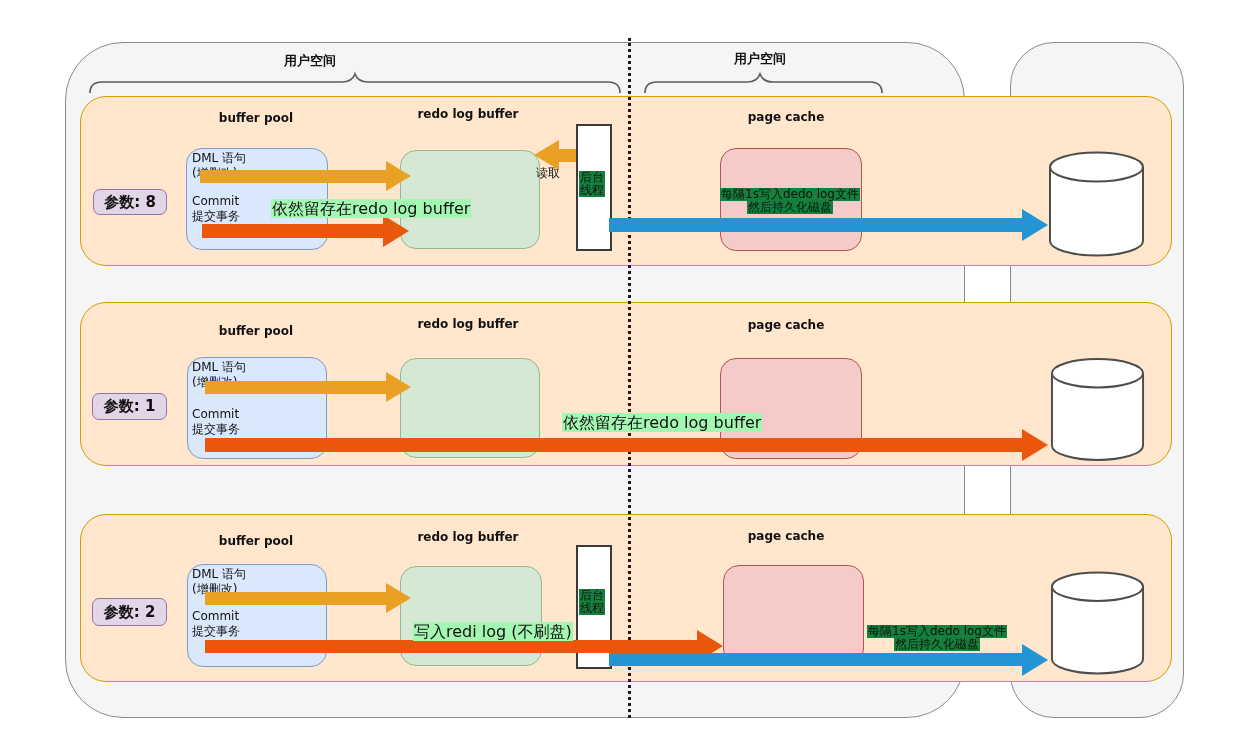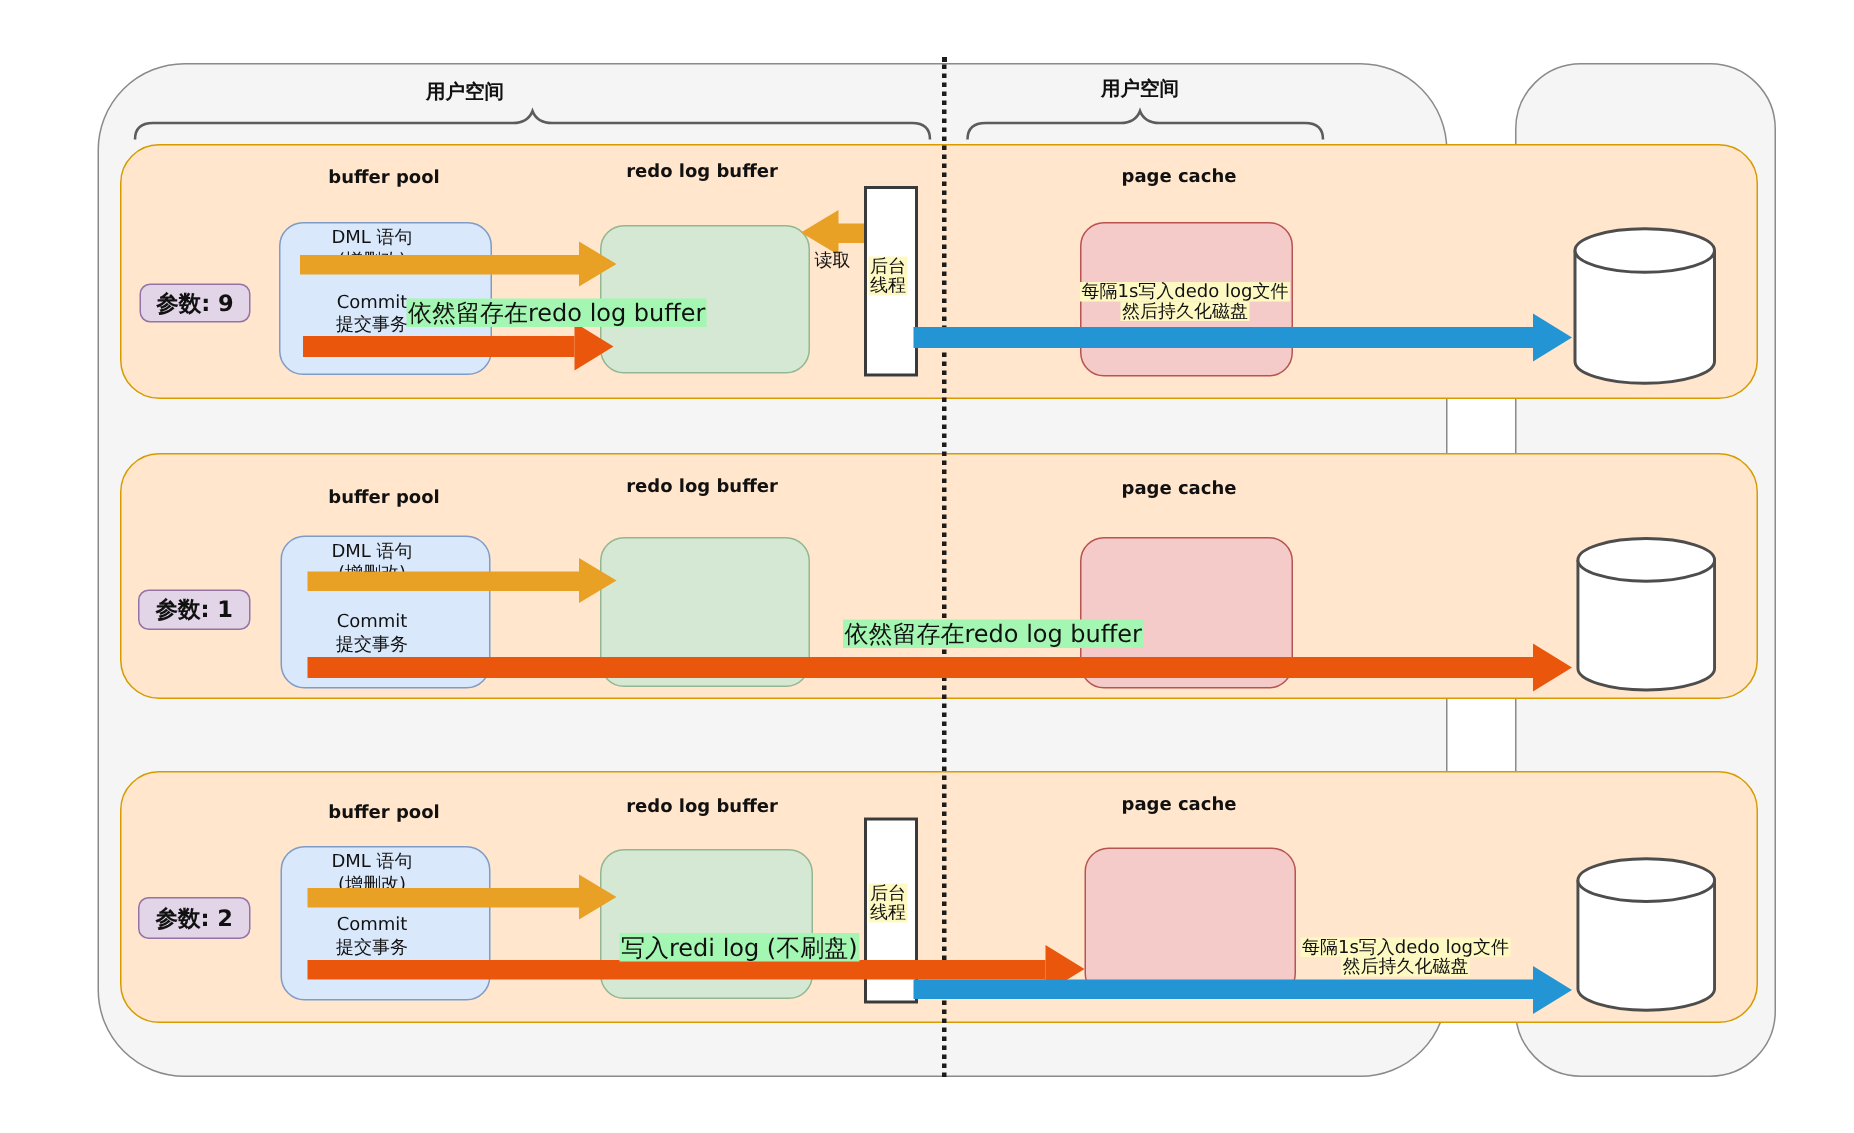--- a/index.html
+++ b/index.html
@@ -7,25 +7,25 @@
           font-family:"DejaVu Sans","Liberation Sans",sans-serif;color:#111;}
   .container{position:absolute;background:#f5f5f5;border:1.6px solid #8a8a8a;border-radius:58px;}
   .row{position:absolute;background:#ffe6cc;border:1.6px solid #d79b00;border-radius:26px;}
   .box-blue{position:absolute;background:#dae8fc;border:1.5px solid #7e9cc7;border-radius:16px;}
   .box-green{position:absolute;background:#d5e8d4;border:1.5px solid #93b791;border-radius:16px;}
   .box-pink{position:absolute;background:#f4cbc9;border:1.5px solid #b85450;border-radius:16px;}
   .box-white{position:absolute;background:#fff;border:2px solid #3a3a3a;}
   .box-param{position:absolute;background:#e1d5e7;border:1.5px solid #9673a6;border-radius:7px;
              display:flex;align-items:center;justify-content:center;font-weight:bold;font-size:15px;}
   .title{position:absolute;font-weight:bold;font-size:12px;text-align:center;white-space:nowrap;}
-  .small{position:absolute;font-size:12px;line-height:15px;text-align:center;}
+  .small{position:absolute;font-size:12px;line-height:15px;}
   .note{position:absolute;font-size:16px;line-height:14px;white-space:nowrap;}
   .note .hl, .hl{background:#a4f7b2;padding:0 1px;}
   .notewrap{position:absolute;font-size:12px;line-height:13px;text-align:center;}
-  .notewrap span{background:#fef9c3;display:inline-block;padding:0 1px;}
+  .notewrap span{background:#15803d;display:inline-block;padding:0 1px;}
   .lbl{position:absolute;font-weight:bold;font-size:13px;text-align:center;}
   .divider{position:absolute;left:628px;top:38px;height:680px;width:0;border-left:3px dotted #1c1c1c;}
   .b-am{position:absolute;background:#e8a125;height:13px;}
   .b-red{position:absolute;background:#eb560d;height:14px;}
   .b-blue{position:absolute;background:#2395d4;height:14px;}
   .h-am{position:absolute;width:0;height:0;border-top:15px solid transparent;border-bottom:15px solid transparent;border-left:25px solid #e8a125;}
   .h-am-l{position:absolute;width:0;height:0;border-top:15px solid transparent;border-bottom:15px solid transparent;border-right:25px solid #e8a125;}
   .h-red{position:absolute;width:0;height:0;border-top:16px solid transparent;border-bottom:16px solid transparent;border-left:26px solid #eb560d;}
   .h-blue{position:absolute;width:0;height:0;border-top:16px solid transparent;border-bottom:16px solid transparent;border-left:26px solid #2395d4;}
   .cyl{position:absolute;}
@@ -45,21 +45,21 @@
   </svg>
   <div class="lbl" style="left:250px;top:52px;width:120px;">用户空间</div>
   <div class="lbl" style="left:700px;top:50px;width:120px;">用户空间</div>
 
   <div class="row" style="left:80px;top:96px;width:1090px;height:168px;"></div>
   <div class="row" style="left:80px;top:302px;width:1090px;height:162px;"></div>
   <div class="row" style="left:80px;top:514px;width:1090px;height:166px;"></div>
 
   <div class="divider"></div>
 
-  <div class="box-param" style="left:93px;top:189px;width:72px;height:24px;">参数: 9</div>
+  <div class="box-param" style="left:93px;top:189px;width:72px;height:24px;">参数: 8</div>
   <div class="title" style="left:156px;top:111px;width:200px;">buffer pool</div>
   <div class="title" style="left:368px;top:107px;width:200px;">redo log buffer</div>
   <div class="title" style="left:686px;top:110px;width:200px;">page cache</div>
   <div class="box-blue" style="left:186px;top:148px;width:140px;height:100px;"></div>
   <div class="small" style="left:192px;top:151px;width:112px;"><span>DML 语句</span><br><span>(增删改)</span></div>
   <div class="small" style="left:192px;top:194px;width:112px;"><span>Commit</span><br><span>提交事务</span></div>
   <div class="box-green" style="left:400px;top:150px;width:138px;height:97px;"></div>
   <div class="box-white" style="left:576px;top:124px;width:32px;height:123px;"></div>
   <div class="box-pink" style="left:720px;top:148px;width:140px;height:101px;"></div>
 

